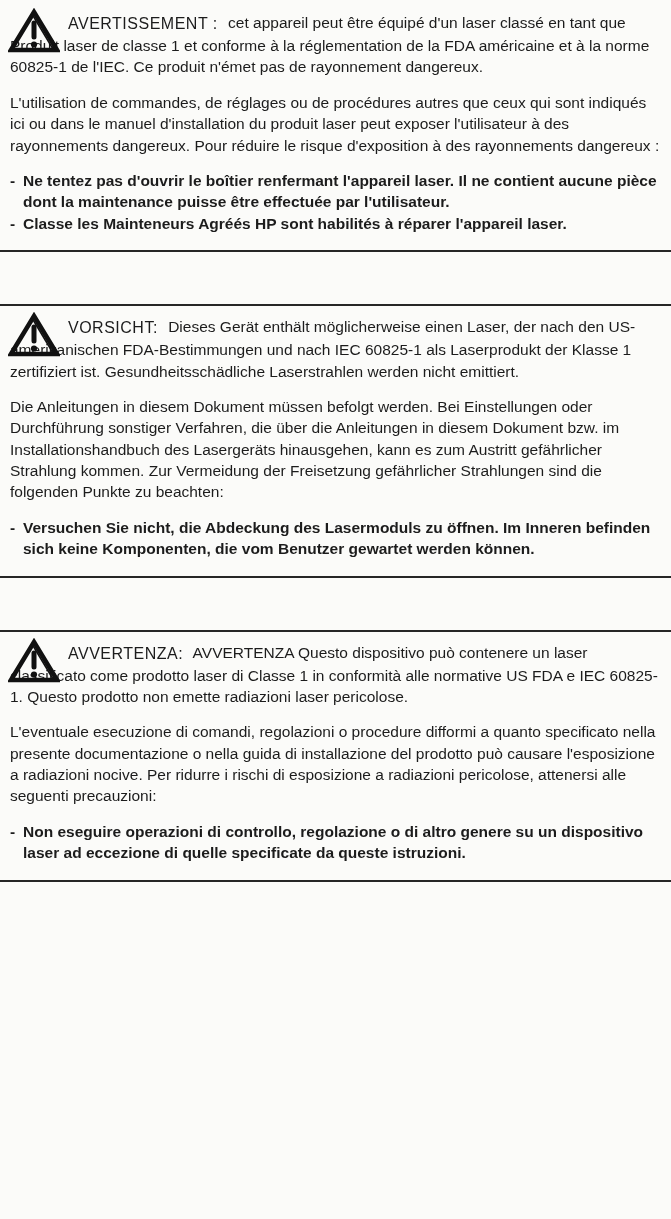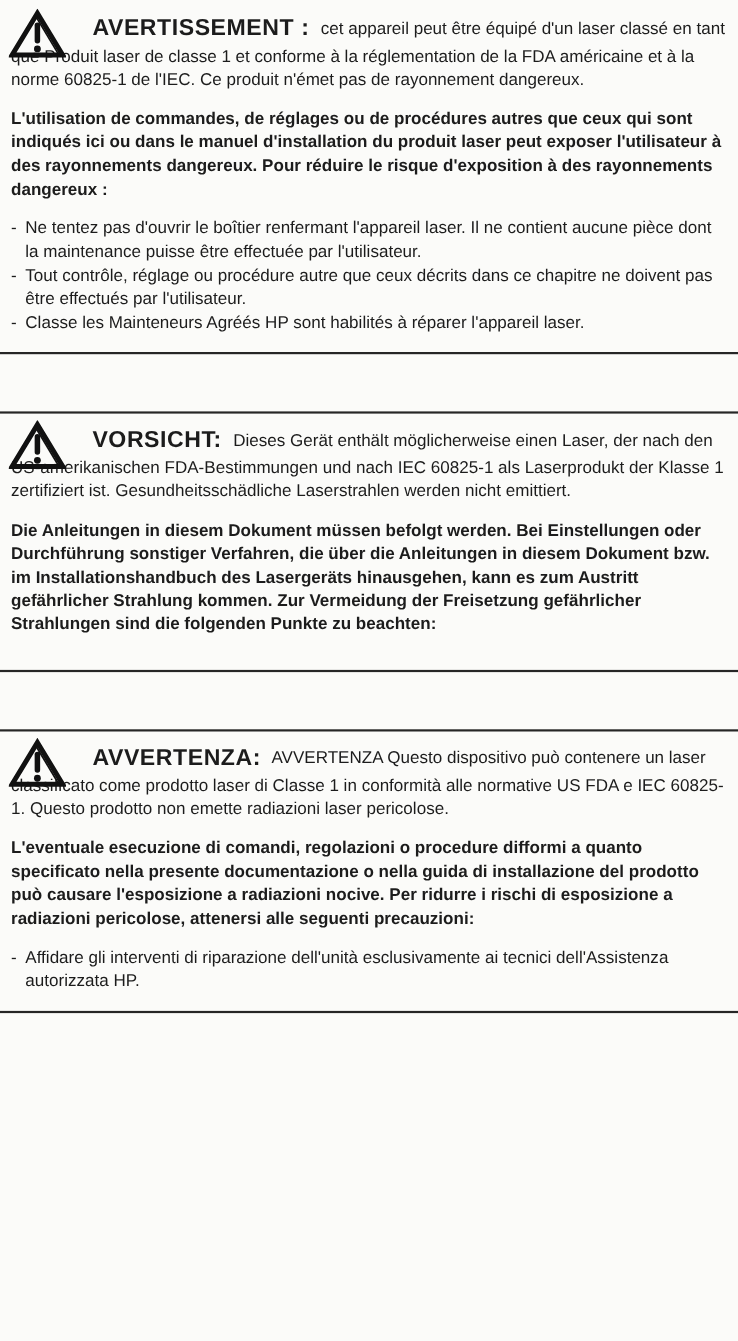--- a/index.html
+++ b/index.html
@@ -31,39 +31,38 @@
     left: -2px;
     width: 52px;
     height: 46px;
   }
   .icon-wrap svg { display: block; }
   .lead {
     margin: 0 0 14px 0;
     text-indent: 58px;
   }
   .lead .head {
-    font-size: 21px;
-    font-weight: bold;
+    font-size: 16px;
+    font-weight: normal;
     letter-spacing: 0.5px;
     margin-right: 6px;
     vertical-align: -1px;
-    margin-left: 16px;
   }
   .body-par {
     margin: 0 0 14px 0;
-    font-weight: bold;
   }
   .bullets {
     list-style: none;
     margin: 0;
     padding: 0;
   }
   .bullets li {
     position: relative;
     padding-left: 13px;
+    font-weight: bold;
   }
   .bullets li::before {
     content: "-";
     position: absolute;
     left: 0;
     top: 0;
   }
   .rule {
     height: 0;
     border-top: 2px solid #262626;
@@ -90,21 +89,20 @@
         <circle cx="26" cy="36.5" r="3.1" fill="#111"></circle>
       </svg>
     </span>
     <p class="lead">
       <strong class="head">AVERTISSEMENT :</strong>
       <span>cet appareil peut être équipé d'un laser classé en tant que Produit laser de classe 1 et conforme à la réglementation de la FDA américaine et à la norme 60825-1 de l'IEC. Ce produit n'émet pas de rayonnement dangereux.</span>
     </p>
     <p class="body-par">L'utilisation de commandes, de réglages ou de procédures autres que ceux qui sont indiqués ici ou dans le manuel d'installation du produit laser peut exposer l'utilisateur à des rayonnements dangereux. Pour réduire le risque d'exposition à des rayonnements dangereux :</p>
     <ul class="bullets">
       <li>Ne tentez pas d'ouvrir le boîtier renfermant l'appareil laser. Il ne contient aucune pièce dont la maintenance puisse être effectuée par l'utilisateur.</li>
-      <li>Tout contrôle, réglage ou procédure autre que ceux décrits dans ce chapitre ne doivent pas être effectués par l'utilisateur.</li>
       <li>Classe les Mainteneurs Agréés HP sont habilités à réparer l'appareil laser.</li>
     </ul>
   </section>
 
   <div class="rule"></div>
   <div class="section-gap"></div>
   <div class="rule"></div>
 
   <section class="warn-section" style="padding-top:10px;">
     <span class="icon-wrap" style="top:6px;">
@@ -114,20 +112,21 @@
         <path d="M26 15 L26 29" stroke="#111" stroke-width="5" stroke-linecap="round"></path>
         <circle cx="26" cy="36.5" r="3.1" fill="#111"></circle>
       </svg>
     </span>
     <p class="lead">
       <strong class="head">VORSICHT:</strong>
       <span>Dieses Gerät enthält möglicherweise einen Laser, der nach den US-amerikanischen FDA-Bestimmungen und nach IEC 60825-1 als Laserprodukt der Klasse 1 zertifiziert ist. Gesundheitsschädliche Laserstrahlen werden nicht emittiert.</span>
     </p>
     <p class="body-par">Die Anleitungen in diesem Dokument müssen befolgt werden. Bei Einstellungen oder Durchführung sonstiger Verfahren, die über die Anleitungen in diesem Dokument bzw. im Installationshandbuch des Lasergeräts hinausgehen, kann es zum Austritt gefährlicher Strahlung kommen. Zur Vermeidung der Freisetzung gefährlicher Strahlungen sind die folgenden Punkte zu beachten:</p>
     <ul class="bullets">
+      <li>Versuchen Sie nicht, die Abdeckung des Lasermoduls zu öffnen. Im Inneren befinden sich keine Komponenten, die vom Benutzer gewartet werden können.</li>
     </ul>
   </section>
 
   <div class="rule"></div>
   <div class="section-gap"></div>
   <div class="rule"></div>
 
   <section class="warn-section" style="padding-top:10px;">
     <span class="icon-wrap" style="top:6px;">
       <svg viewBox="0 0 52 46" width="52" height="46" aria-hidden="true">
@@ -136,20 +135,20 @@
         <path d="M26 15 L26 29" stroke="#111" stroke-width="5" stroke-linecap="round"></path>
         <circle cx="26" cy="36.5" r="3.1" fill="#111"></circle>
       </svg>
     </span>
     <p class="lead">
       <strong class="head">AVVERTENZA:</strong>
       <span>AVVERTENZA Questo dispositivo può contenere un laser classificato come prodotto laser di Classe 1 in conformità alle normative US FDA e IEC 60825-1. Questo prodotto non emette radiazioni laser pericolose.</span>
     </p>
     <p class="body-par">L'eventuale esecuzione di comandi, regolazioni o procedure difformi a quanto specificato nella presente documentazione o nella guida di installazione del prodotto può causare l'esposizione a radiazioni nocive. Per ridurre i rischi di esposizione a radiazioni pericolose, attenersi alle seguenti precauzioni:</p>
     <ul class="bullets">
-      <li>Affidare gli interventi di riparazione dell'unità esclusivamente ai tecnici dell'Assistenza autorizzata HP.</li>
+      <li>Non eseguire operazioni di controllo, regolazione o di altro genere su un dispositivo laser ad eccezione di quelle specificate da queste istruzioni.</li>
     </ul>
   </section>
 
   <div class="rule"></div>
   <div class="bottom-pad"></div>
 
 </div>
 
 </body></html>

